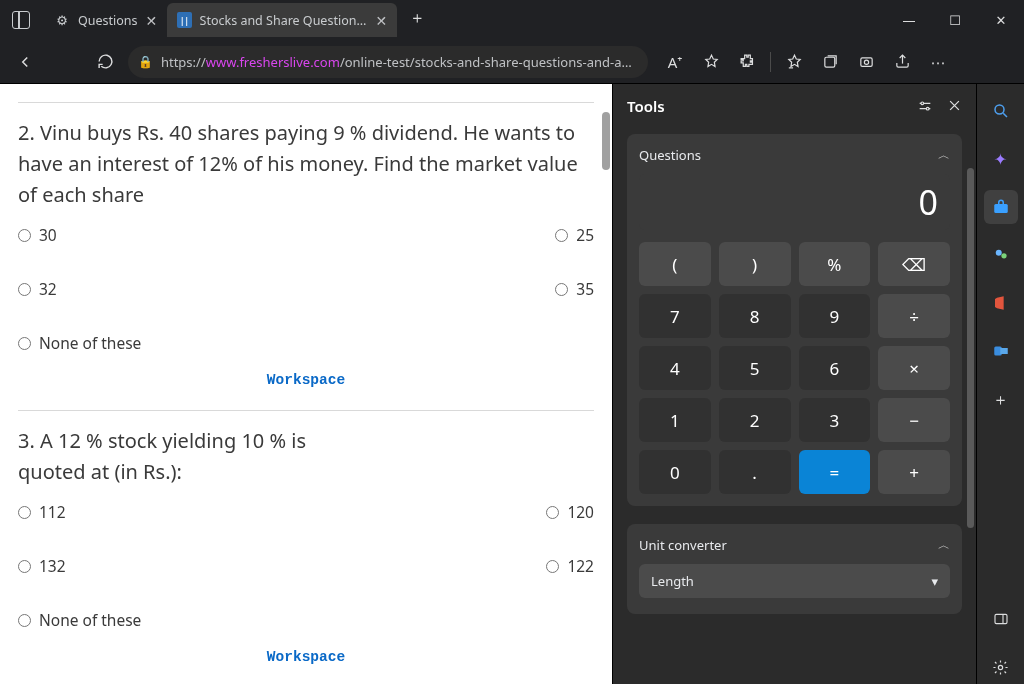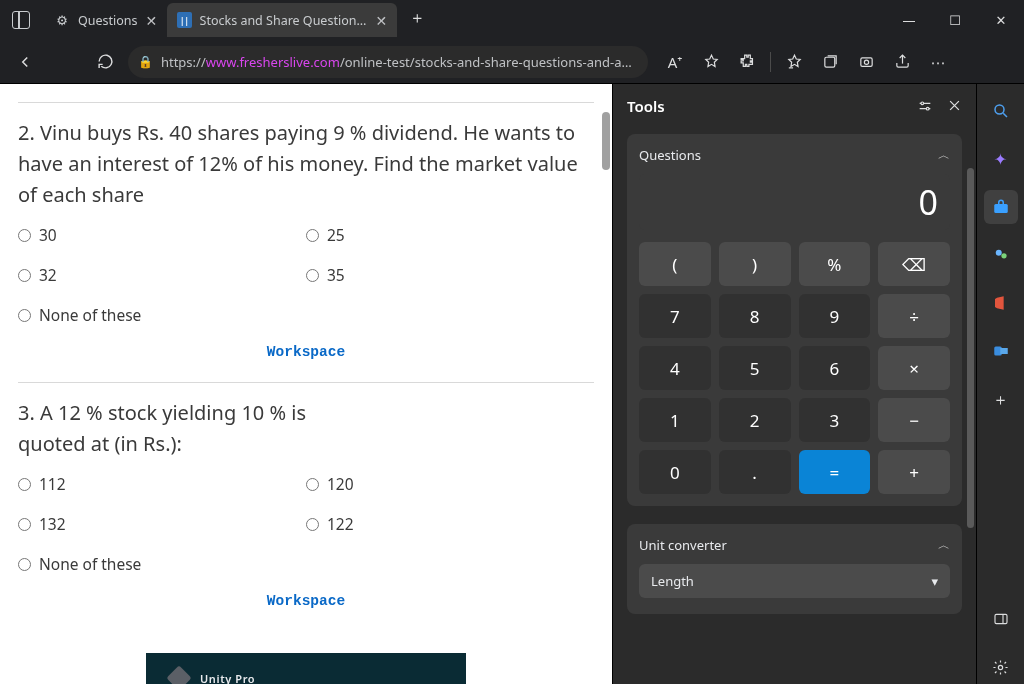--- a/index.html
+++ b/index.html
@@ -30,21 +30,21 @@
 .addrbar .url .domain { color: #d946ef; }
 .tool-icons { display: flex; align-items: center; gap: 2px; margin-left: 4px; }
 
 
 .workspace { display: flex; height: calc(684px - 40px - 44px); }
 .page { width: 612px; height: 100%; background: #fff; color: #333; overflow: hidden; position: relative; }
 .page-scroll { position: absolute; right: 0; top: 0; width: 8px; height: 58px; background: #a0a0a0; border-radius: 4px; margin-top: 28px; margin-right: 2px; }
 .page-inner { padding: 10px 18px 18px 18px; }
 .hr { border: none; border-top: 1px solid #d9d9d9; margin: 8px 0 14px; }
 .qtext { font-size: 20px; line-height: 1.55; color: #3a3a3a; margin-bottom: 14px; }
-.opts { display: grid; grid-template-columns: 1fr 1fr; row-gap: 18px; margin-bottom: 18px; }
+.opts { display: grid; grid-template-columns: 1fr; row-gap: 32px; margin-bottom: 18px; }
 .opt { display: flex; align-items: center; gap: 8px; font-size: 15.5px; color: #3a3a3a; }
 .opt .radio { width: 13px; height: 13px; border: 1.5px solid #777; border-radius: 50%; }
 .workspace-link { text-align: center; color: #0a69c7; font-weight: 600; font-size: 14.5px; margin: 6px 0 22px; font-family: Liberation Mono, monospace; }
 .adbanner { width: 320px; height: 50px; margin: 44px auto 0; background: #0a2b34; color: #e8eaed; display: flex; align-items: center; gap: 12px; padding: 6px 24px; font-size: 9px; letter-spacing: .6px; }
 .adbanner .logo { width: 18px; height: 18px; background: #5b5f66; border-radius: 3px; transform: rotate(45deg); }
 .adbanner .brand { font-size: 11px; font-weight: 600; }
 .adbanner .copy { line-height: 1.3; font-weight: 600; }
 
 
 .sidepanel { flex: 1; background: #2b2b2b; display: flex; flex-direction: column; border-left: 1px solid #000; position: relative; }

